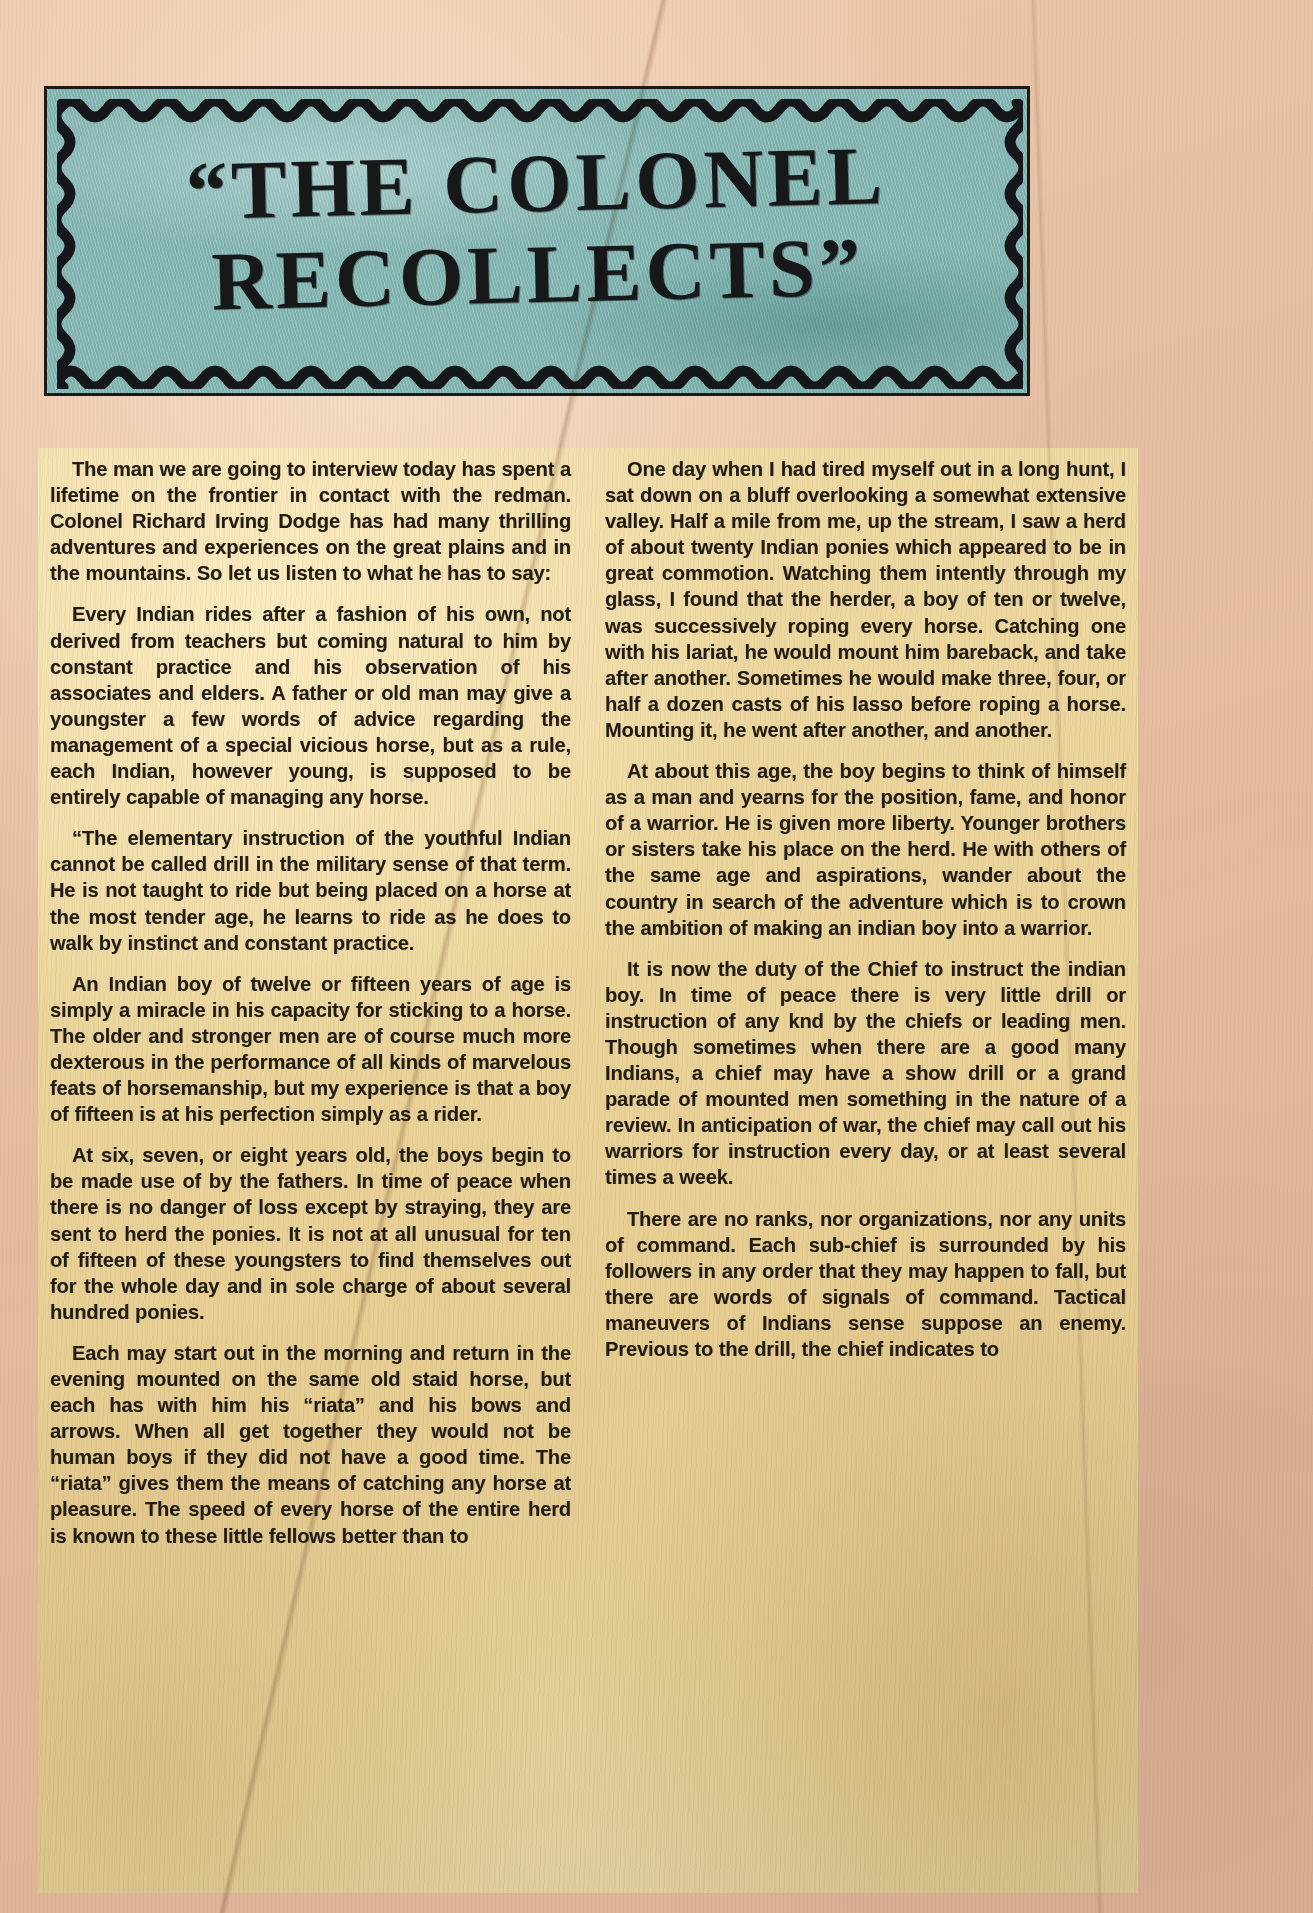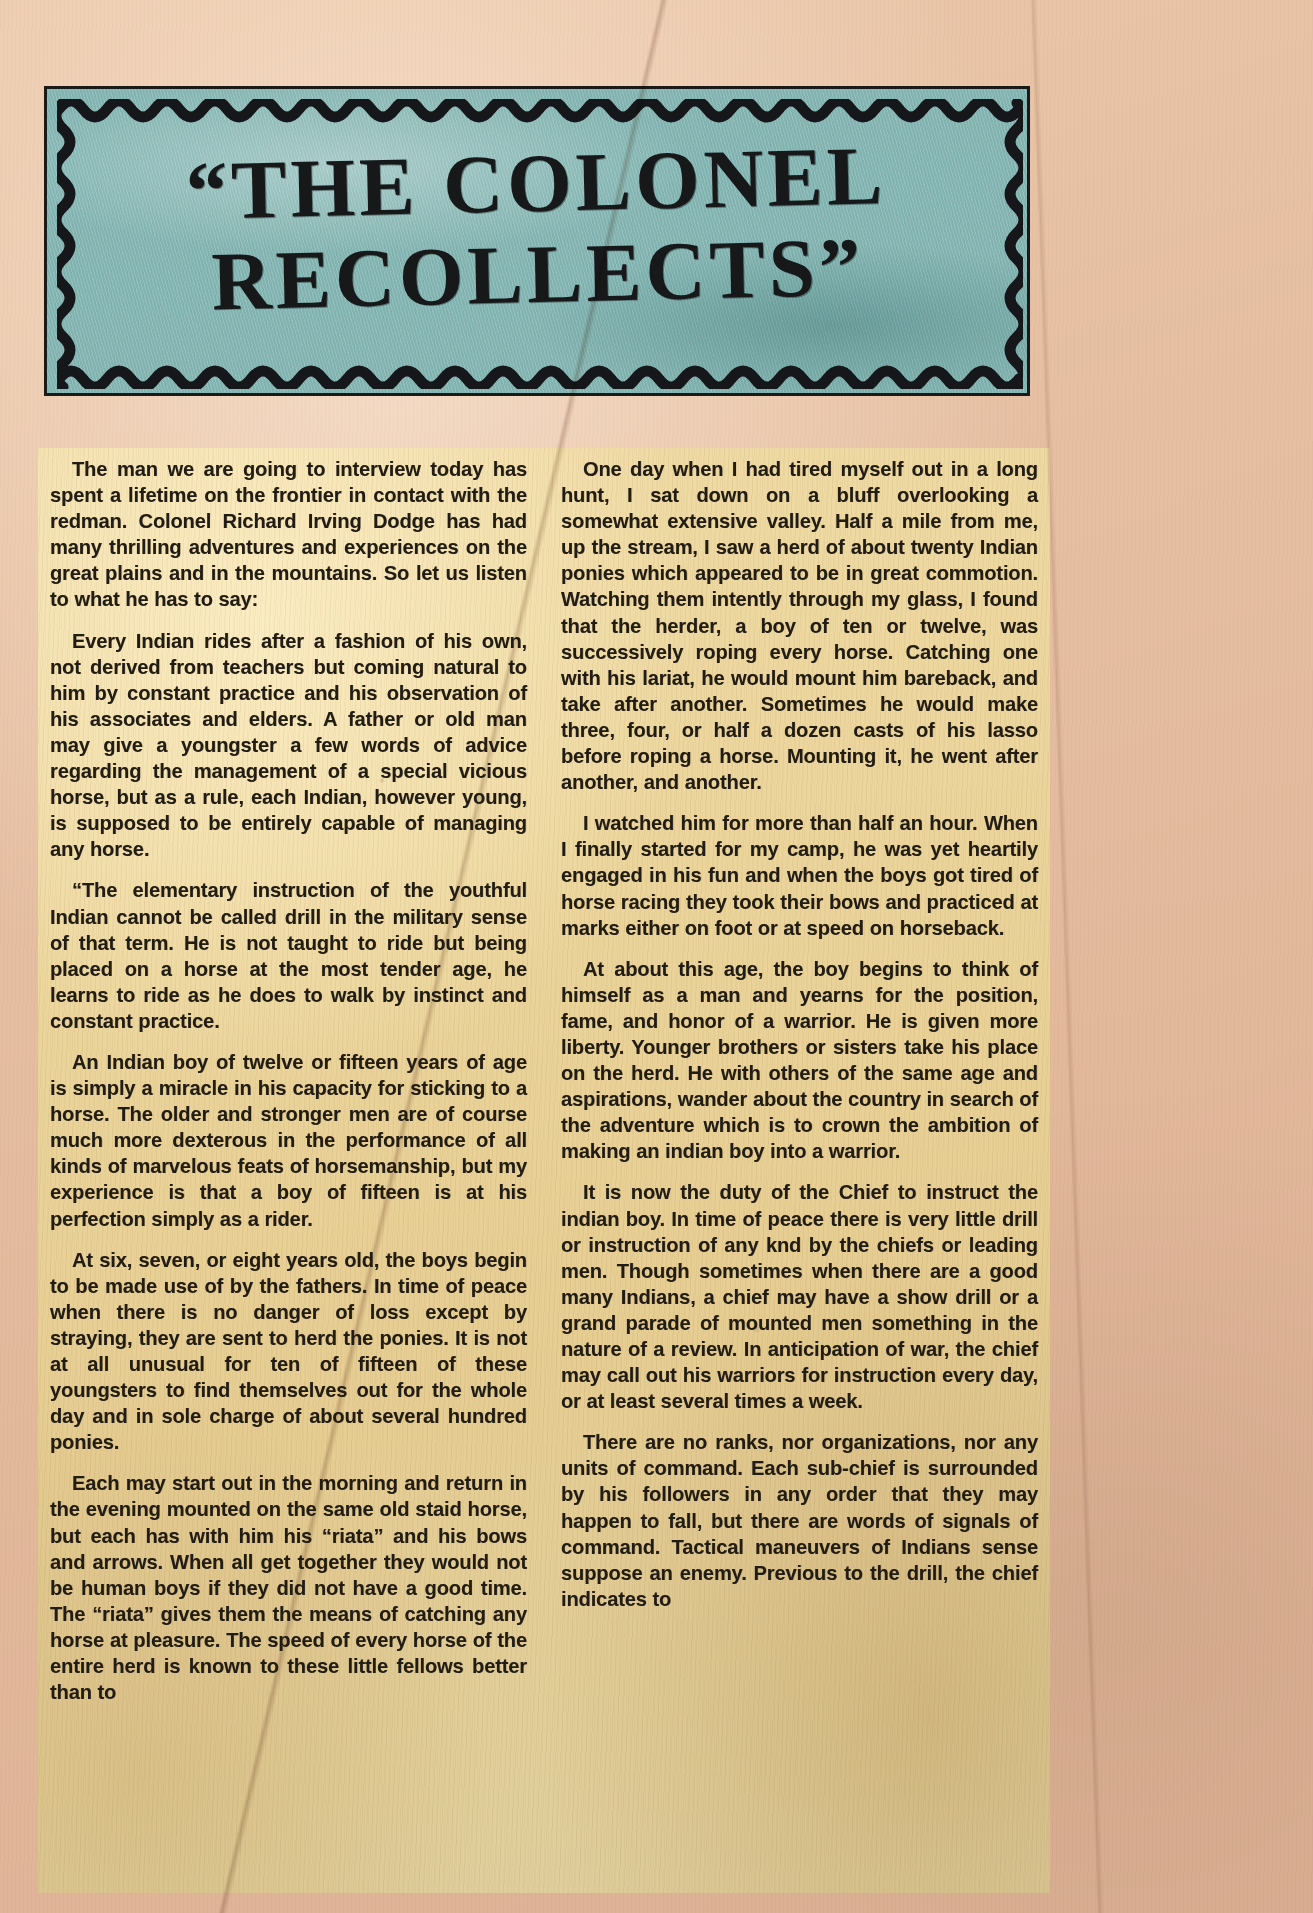--- a/index.html
+++ b/index.html
@@ -85,21 +85,21 @@
     text-shadow: 1px 1px 0 rgba(0,0,0,0.35);
   }
   .title-line.l1 { letter-spacing: 4px; }
   .title-line.l2 { letter-spacing: 4px; margin-top: 10px; }
 
   
   .text-block {
     position: absolute;
     left: 38px;
     top: 448px;
-    width: 1012px;
+    width: 1100px;
     height: 1445px;
     background:
       radial-gradient(ellipse 60% 45% at 22% 12%, rgba(255,243,205,0.75), rgba(255,243,205,0) 72%),
       radial-gradient(ellipse 55% 48% at 88% 88%, rgba(186,148,86,0.40), rgba(186,148,86,0) 70%),
       radial-gradient(ellipse 50% 40% at 10% 92%, rgba(196,160,98,0.32), rgba(196,160,98,0) 70%),
       linear-gradient(168deg, #f0dca7 0%, #ecd69d 30%, #e6cd92 62%, #decf9f 100%);
     box-sizing: border-box;
     padding: 8px 12px 8px 12px;
     display: flex;
     gap: 34px;
@@ -168,21 +168,20 @@
       <p>The man we are going to interview today has spent a lifetime on the frontier in contact with the redman. Colonel Richard Irving Dodge has had many thrilling adventures and experiences on the great plains and in the mountains. So let us listen to what he has to say:</p>
       <p>Every Indian rides after a fashion of his own, not derived from teachers but coming natural to him by constant practice and his observation of his associates and elders. A father or old man may give a youngster a few words of advice regarding the management of a special vicious horse, but as a rule, each Indian, however young, is supposed to be entirely capable of managing any horse.</p>
       <p>“The elementary instruction of the youthful Indian cannot be called drill in the military sense of that term. He is not taught to ride but being placed on a horse at the most tender age, he learns to ride as he does to walk by instinct and constant practice.</p>
       <p>An Indian boy of twelve or fifteen years of age is simply a miracle in his capacity for sticking to a horse. The older and stronger men are of course much more dexterous in the performance of all kinds of marvelous feats of horsemanship, but my experience is that a boy of fifteen is at his perfection simply as a rider.</p>
       <p>At six, seven, or eight years old, the boys begin to be made use of by the fathers. In time of peace when there is no danger of loss except by straying, they are sent to herd the ponies. It is not at all unusual for ten of fifteen of these youngsters to find themselves out for the whole day and in sole charge of about several hundred ponies.</p>
       <p>Each may start out in the morning and return in the evening mounted on the same old staid horse, but each has with him his “riata” and his bows and arrows. When all get together they would not be human boys if they did not have a good time. The “riata” gives them the means of catching any horse at pleasure. The speed of every horse of the entire herd is known to these little fellows better than to</p>
     </div>
 
     <div class="column">
       <p>One day when I had tired myself out in a long hunt, I sat down on a bluff overlooking a somewhat extensive valley. Half a mile from me, up the stream, I saw a herd of about twenty Indian ponies which appeared to be in great commotion. Watching them intently through my glass, I found that the herder, a boy of ten or twelve, was successively roping every horse. Catching one with his lariat, he would mount him bareback, and take after another. Sometimes he would make three, four, or half a dozen casts of his lasso before roping a horse. Mounting it, he went after another, and another.</p>
-      <p>I watched him for more than half an hour. When I finally started for my camp, he was yet heartily engaged in his fun and when the boys got tired of horse racing they took their bows and practiced at marks either on foot or at speed on horseback.</p>
       <p>At about this age, the boy begins to think of himself as a man and yearns for the position, fame, and honor of a warrior. He is given more liberty. Younger brothers or sisters take his place on the herd. He with others of the same age and aspirations, wander about the country in search of the adventure which is to crown the ambition of making an indian boy into a warrior.</p>
       <p>It is now the duty of the Chief to instruct the indian boy. In time of peace there is very little drill or instruction of any knd by the chiefs or leading men. Though sometimes when there are a good many Indians, a chief may have a show drill or a grand parade of mounted men something in the nature of a review. In anticipation of war, the chief may call out his warriors for instruction every day, or at least several times a week.</p>
       <p>There are no ranks, nor organizations, nor any units of command. Each sub-chief is surrounded by his followers in any order that they may happen to fall, but there are words of signals of command. Tactical maneuvers of Indians sense suppose an enemy. Previous to the drill, the chief indicates to</p>
     </div>
 
   </div>
 
 </div>
 
 </body></html>

